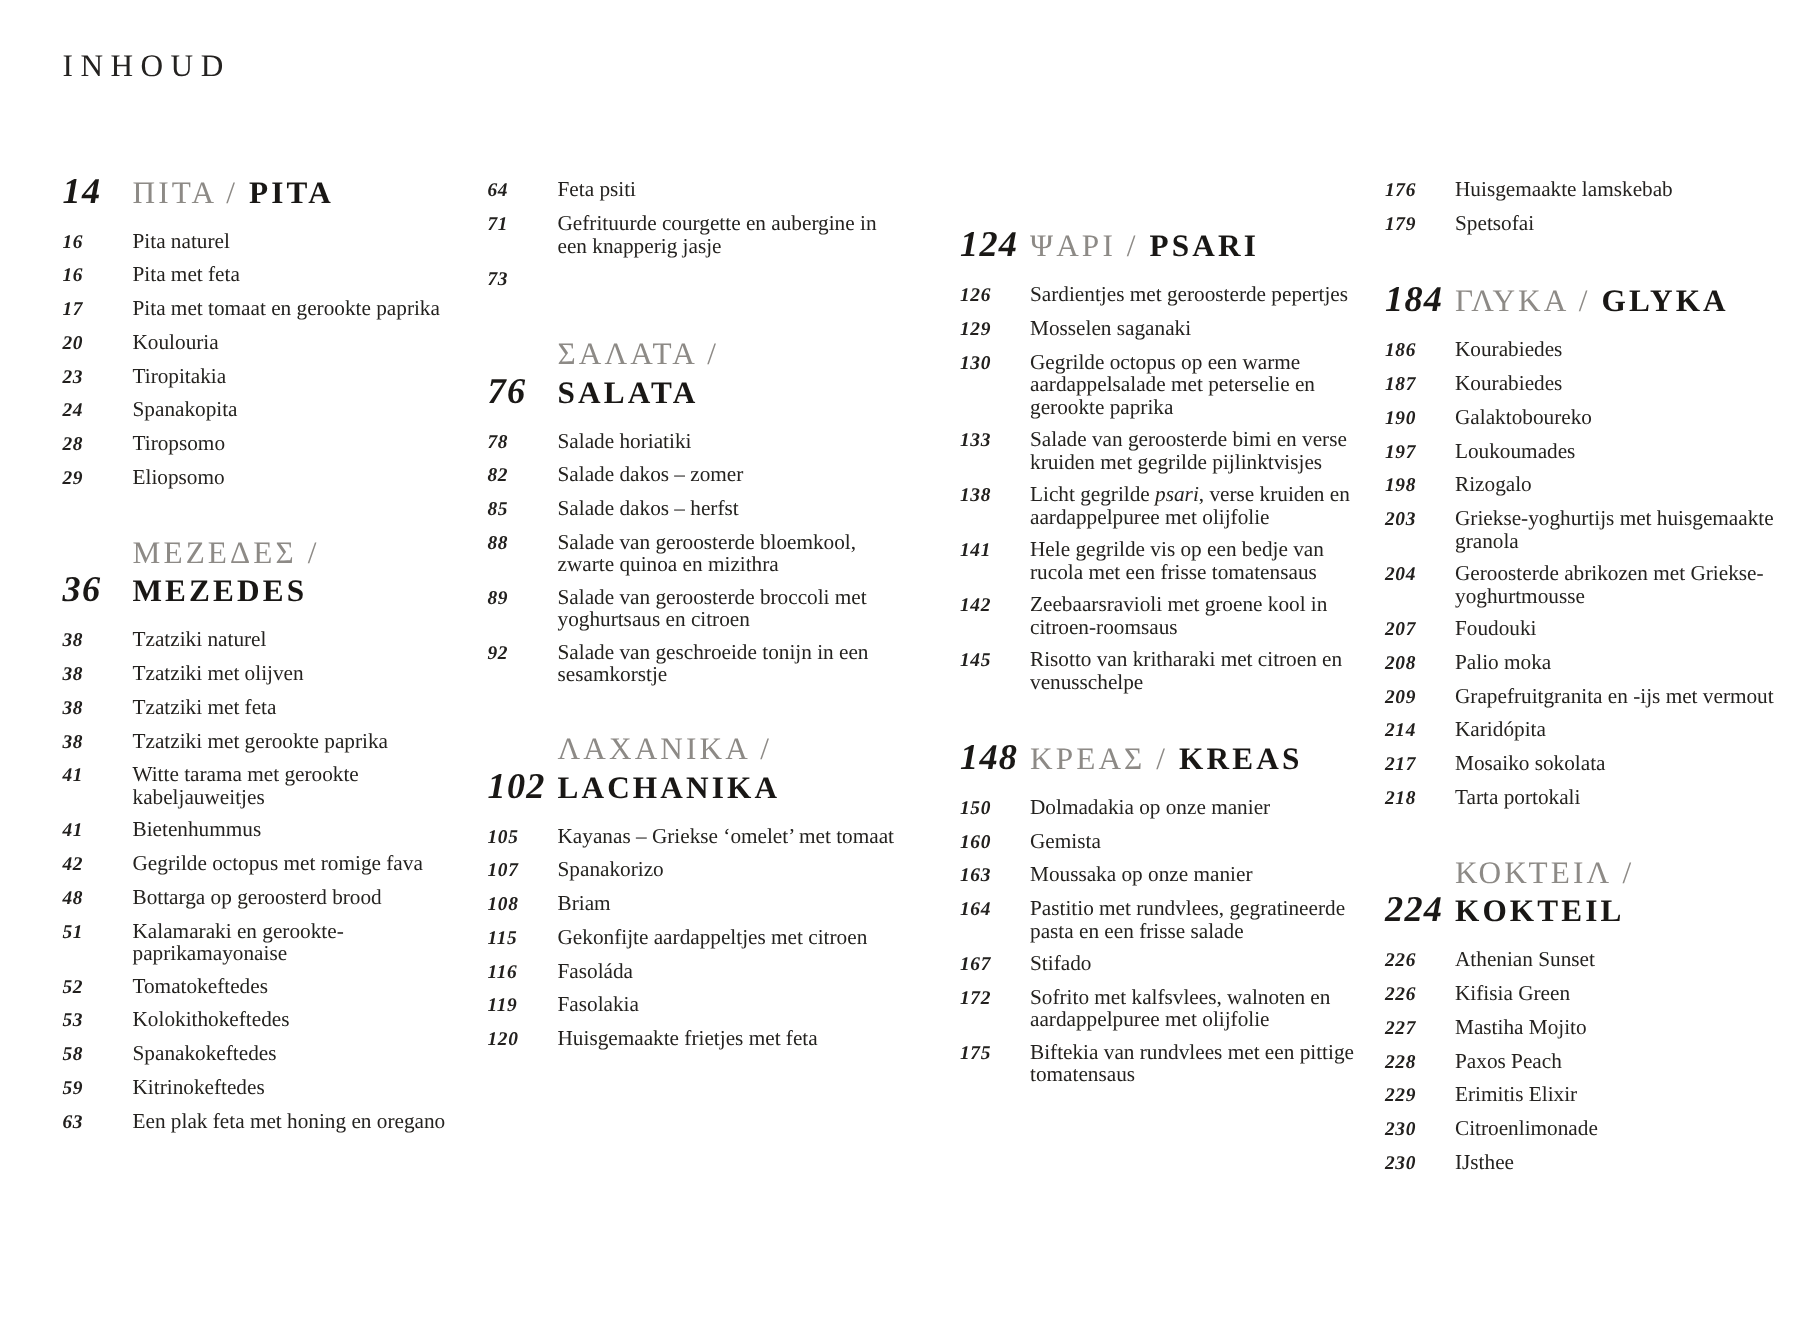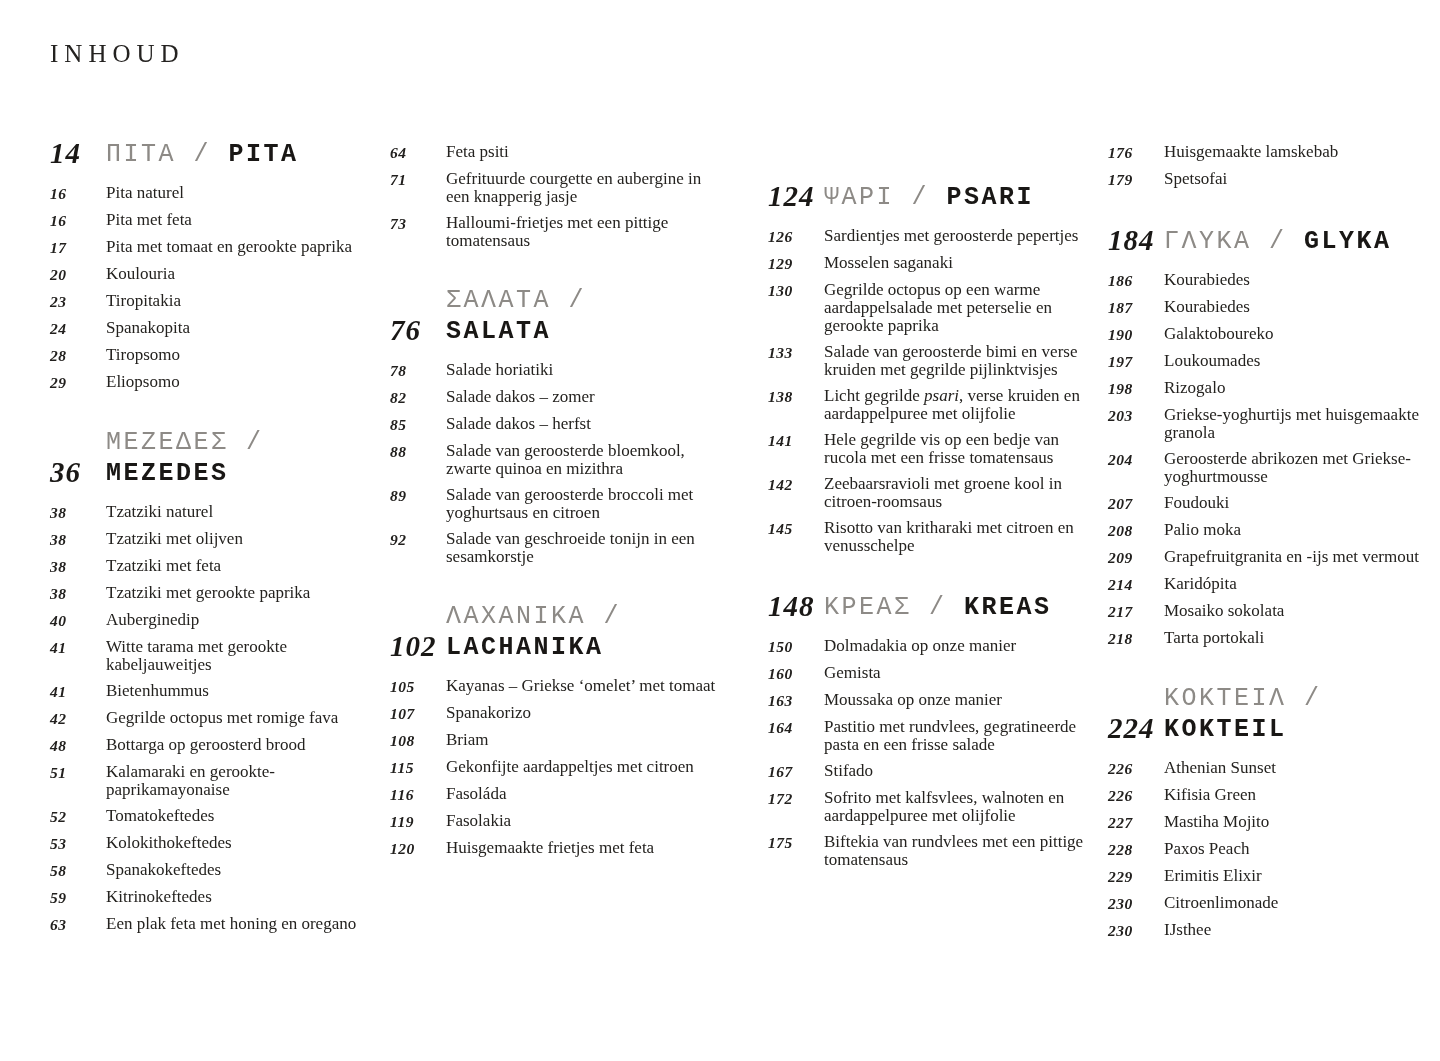--- a/index.html
+++ b/index.html
@@ -22,21 +22,21 @@
   #col-1{left:390px;}
   #col-2{left:768px;margin-top:43px;}
   #col-3{left:1108px;}
   .col.pad{padding-top:6px;}
   .section{display:flex;align-items:flex-end;margin:35px 0 14px 0;}
   .section:first-child{margin-top:0;}
   .s-num{
     flex:0 0 56px;font-style:italic;font-weight:bold;
     font-size:29px;letter-spacing:1px;color:#1a1816;
   }
-  .s-title{font-size:25px;line-height:31px;letter-spacing:2.5px;font-family:Liberation Mono, monospace;}
+  .s-title{font-size:25px;line-height:31px;letter-spacing:2.5px;}
   .greek{color:#8d8a86;font-weight:normal;white-space:nowrap;}
   .latin{color:#191715;font-weight:600;}
   .entry{display:flex;margin:0 0 8px 0;}
   .e-num{
     flex:0 0 56px;font-style:italic;font-weight:bold;
     font-size:15.5px;letter-spacing:.5px;color:#22201e;padding-top:1px;
   }
   .e-text{width:276px;font-size:17px;line-height:18px;color:#24221f;}
   .e-text em{font-style:italic;}
 </style>
@@ -96,24 +96,20 @@
       </div>
       <div class="entry">
         <span class="e-num">38</span>
         <span class="e-text">Tzatziki met feta</span>
       </div>
       <div class="entry">
         <span class="e-num">38</span>
         <span class="e-text">Tzatziki met gerookte paprika</span>
       </div>
       <div class="entry">
-        <span class="e-num">40</span>
-        <span class="e-text">Auberginedip</span>
-      </div>
-      <div class="entry">
         <span class="e-num">41</span>
         <span class="e-text">Witte tarama met gerookte kabeljauweitjes</span>
       </div>
       <div class="entry">
         <span class="e-num">41</span>
         <span class="e-text">Bietenhummus</span>
       </div>
       <div class="entry">
         <span class="e-num">42</span>
         <span class="e-text">Gegrilde octopus met romige fava</span>
@@ -151,21 +147,20 @@
       <div class="entry">
         <span class="e-num">64</span>
         <span class="e-text">Feta psiti</span>
       </div>
       <div class="entry">
         <span class="e-num">71</span>
         <span class="e-text">Gefrituurde courgette en aubergine in een knapperig jasje</span>
       </div>
       <div class="entry">
         <span class="e-num">73</span>
-        <span class="e-text">Halloumi-frietjes met een pittige tomatensaus</span>
       </div>
       <div class="section">
         <span class="s-num">76</span>
         <div class="s-title"><span class="greek">ΣΑΛΑΤΑ /</span><br><span class="latin">SALATA</span></div>
       </div>
       <div class="entry">
         <span class="e-num">78</span>
         <span class="e-text">Salade horiatiki</span>
       </div>
       <div class="entry">

